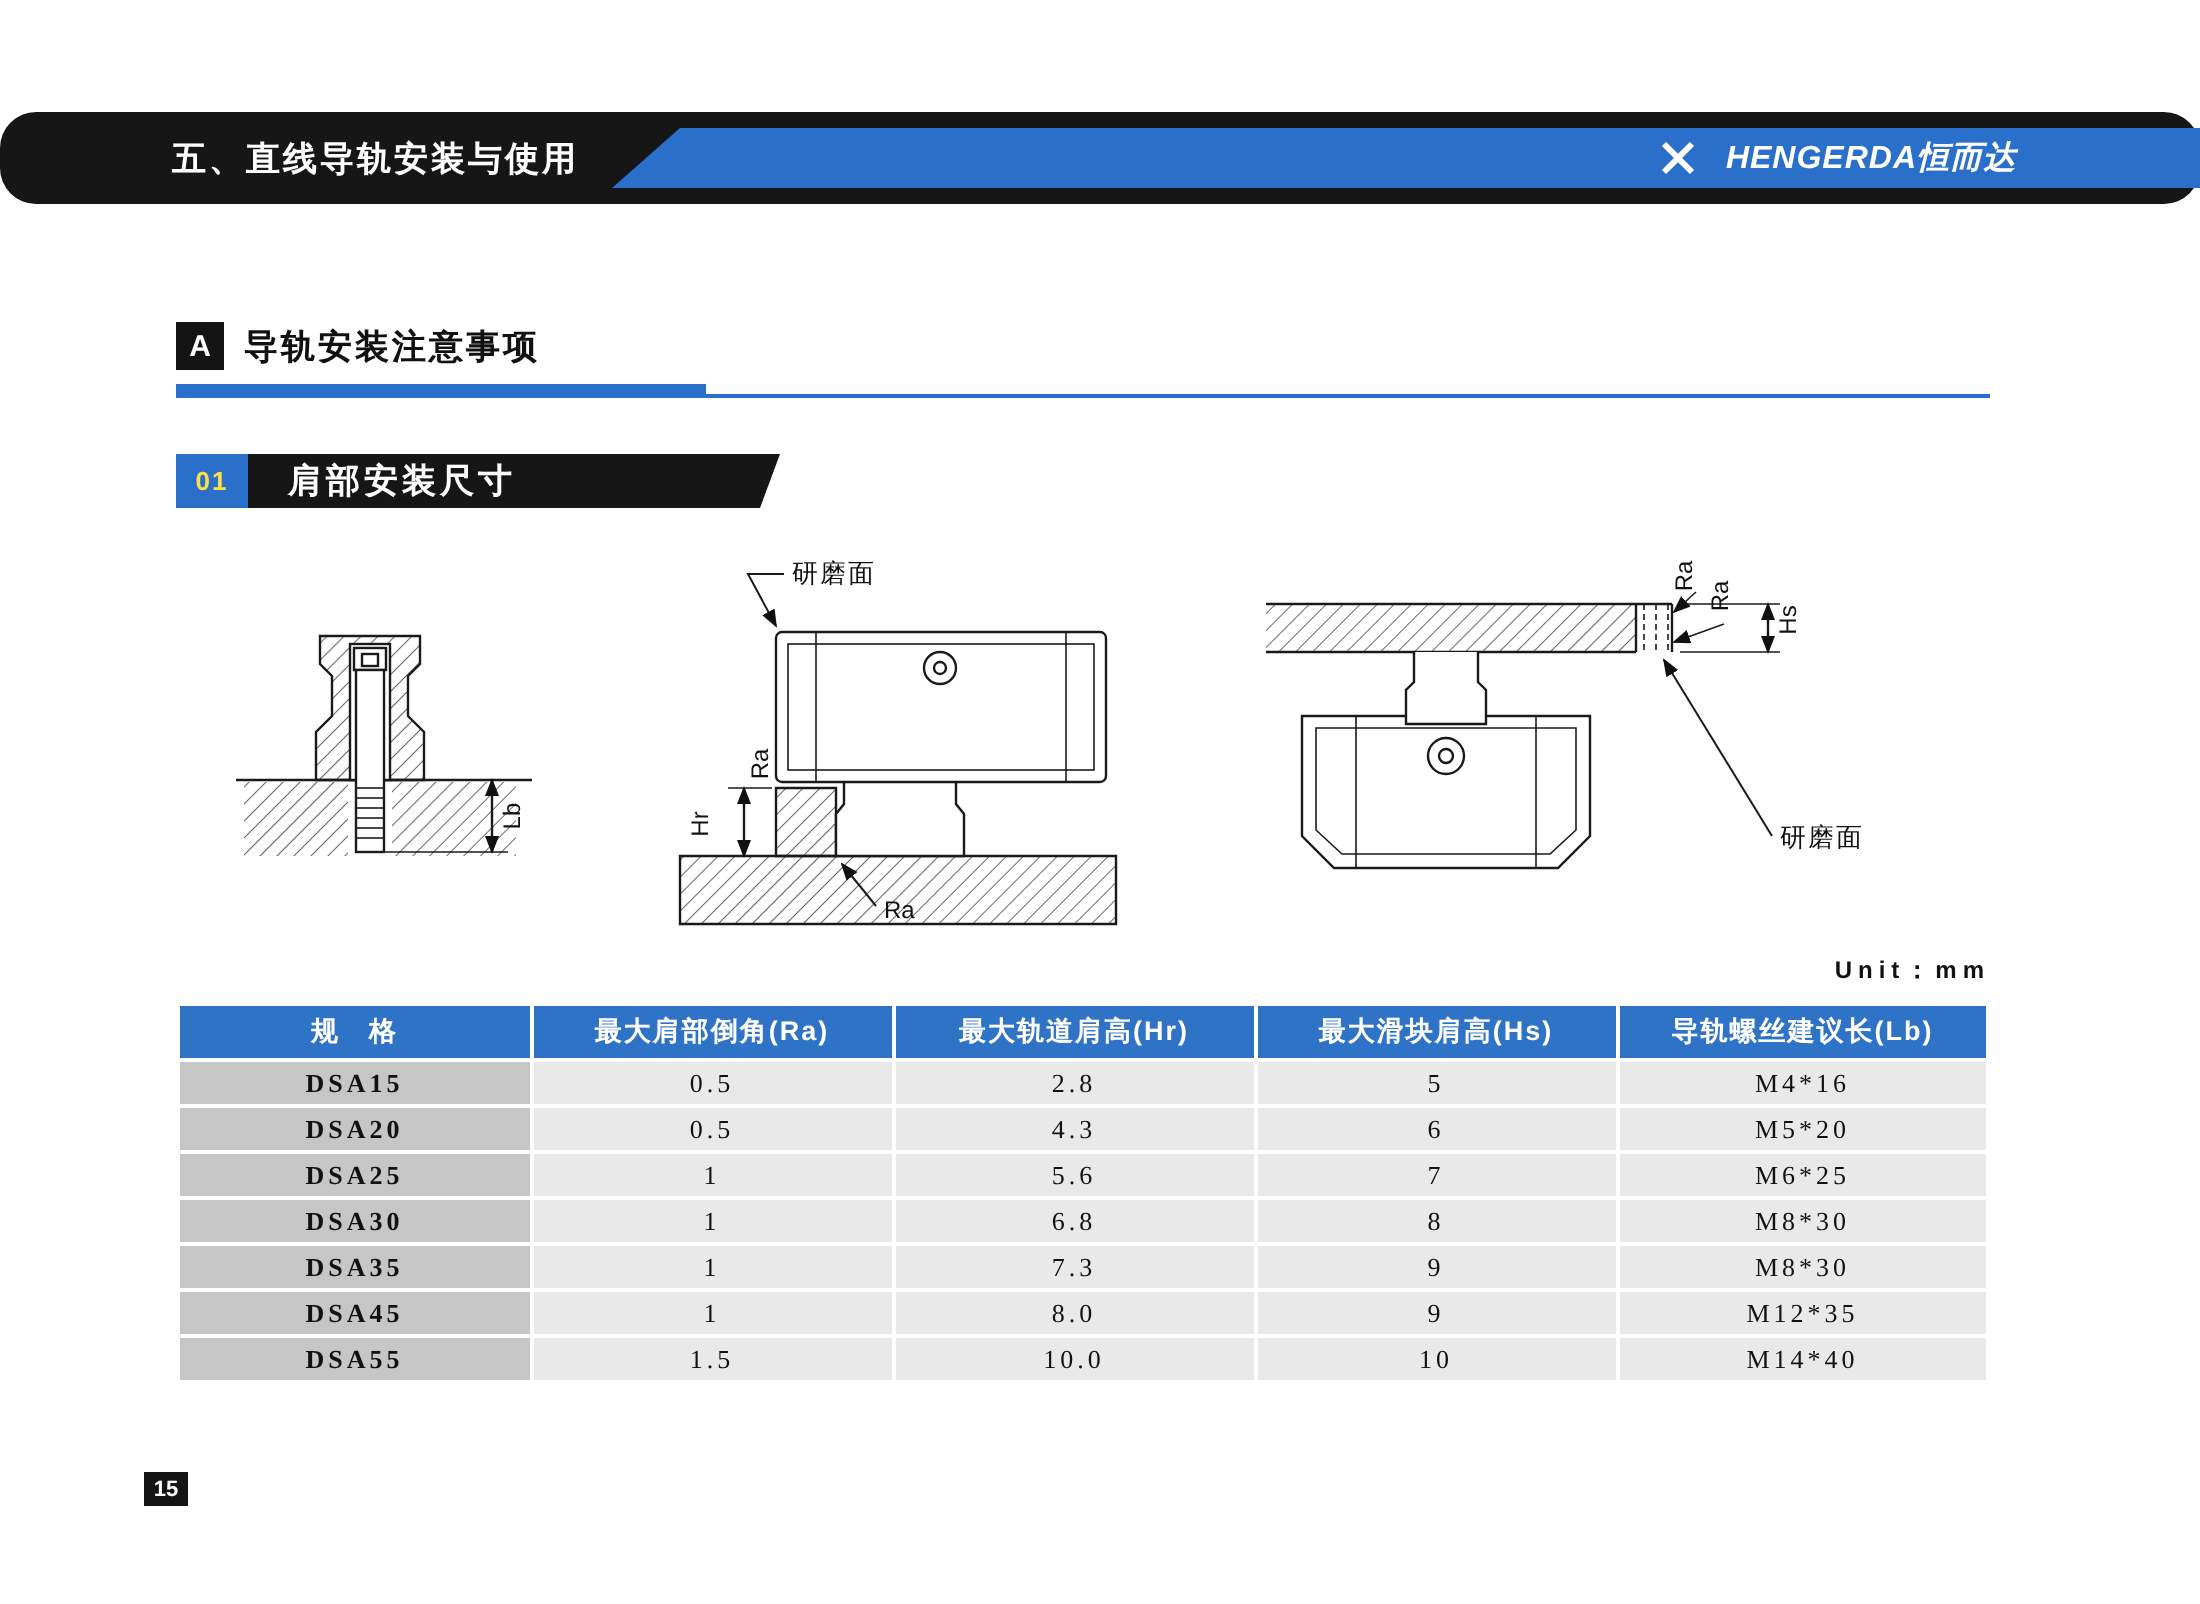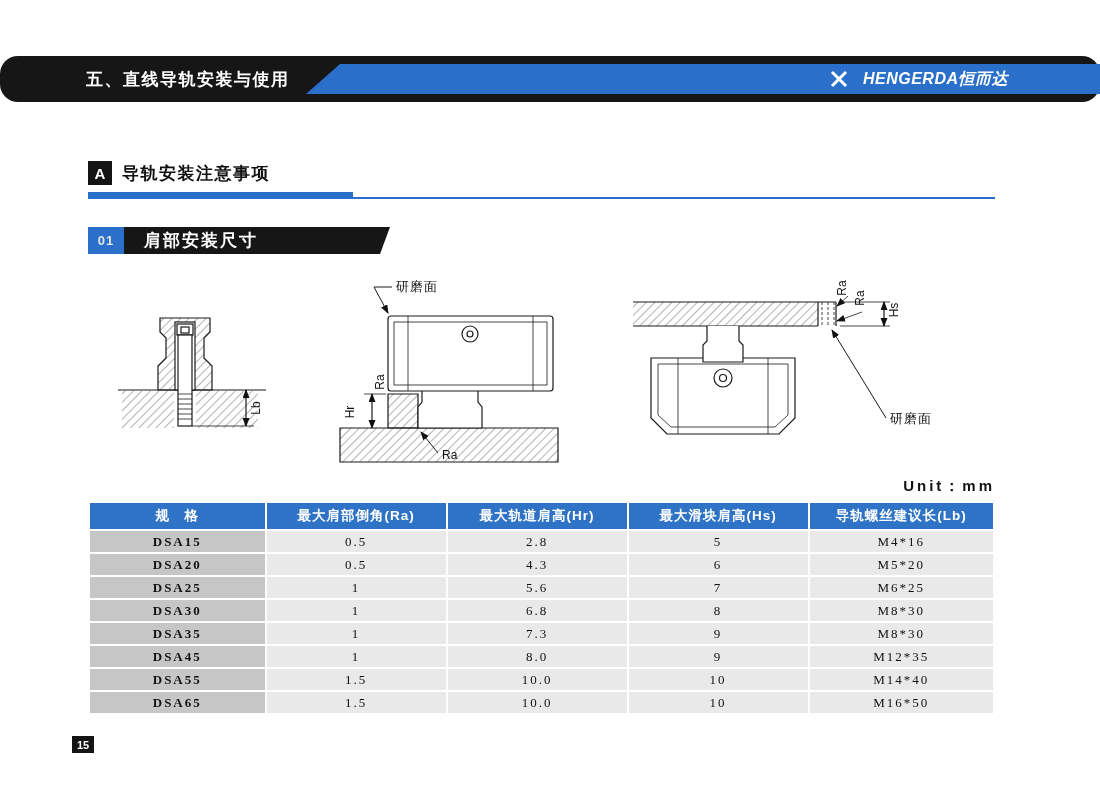--- a/index.html
+++ b/index.html
@@ -29,35 +29,35 @@
     width:24px; height:24px; background:#141414; color:#fff; font-weight:bold; font-size:15px;
     display:flex; align-items:center; justify-content:center;
   }
   .secA-title { font-size:17px; font-weight:bold; letter-spacing:1.5px; }
   .secA-line { position:relative; height:7px; margin-top:7px; }
   .secA-line::before { content:""; position:absolute; left:0; bottom:0; width:100%; height:2px; background:#2a6fc9; }
   .secA-line::after  { content:""; position:absolute; left:0; bottom:0; width:265px; height:7px; background:#2a6fc9; }
   
   .sec01 { position:absolute; left:88px; top:227px; width:302px; height:27px; display:flex; }
   .sec01-num {
-    width:36px; background:#2a6fc9; color:#e5e5e5; font-weight:bold; font-size:13px;
+    width:36px; background:#2a6fc9; color:#fde047; font-weight:bold; font-size:13px;
     display:flex; align-items:center; justify-content:center; letter-spacing:1px;
   }
   .sec01-title {
     flex:1; background:#161616; color:#fff; font-size:17px; font-weight:bold; letter-spacing:2px;
     display:flex; align-items:center; padding-left:20px;
     clip-path:polygon(0 0, 100% 0, calc(100% - 10px) 100%, 0 100%);
   }
   
   .diagrams { position:absolute; left:88px; top:266px; width:910px; height:214px; }
   .diagrams text { font-family:"Liberation Sans", sans-serif; fill:#111; stroke:none; }
   .dim-label { font-size:12px; }
   .cn-label  { font-size:13px; letter-spacing:1px; }
   
-  .unit { position:absolute; right:105px; top:477px; font-size:15px; font-weight:bold; letter-spacing:3px; }
+  .unit { position:absolute; right:105px; top:477px; font-size:12px; font-weight:bold; letter-spacing:3px; }
   
   .spec-table {
     position:absolute; left:88px; top:501px; width:907px;
     border-collapse:separate; border-spacing:2px; table-layout:fixed;
   }
   .spec-table th {
     background:#2e73c5; color:#fff; font-size:13.5px; font-weight:bold;
     height:26px; letter-spacing:1px; text-align:center;
   }
   .spec-table td {
@@ -255,25 +255,18 @@
         <td>9</td>
         <td>M12*35</td>
       </tr>
       <tr>
         <td class="spec">DSA55</td>
         <td>1.5</td>
         <td>10.0</td>
         <td>10</td>
         <td>M14*40</td>
       </tr>
-      <tr>
-        <td class="spec">DSA65</td>
-        <td>1.5</td>
-        <td>10.0</td>
-        <td>10</td>
-        <td>M16*50</td>
-      </tr>
     </tbody>
   </table>
 
   <div class="pagenum">15</div>
 
 </div>
 
 </body></html>

